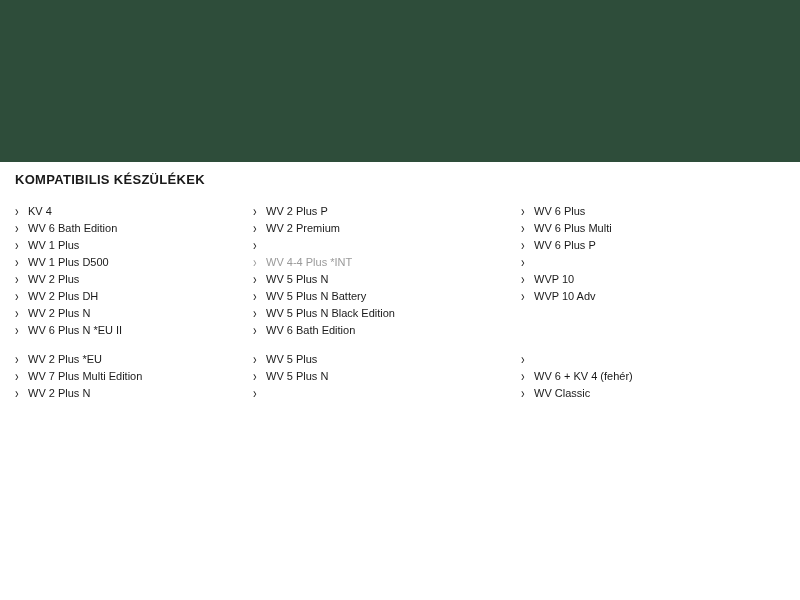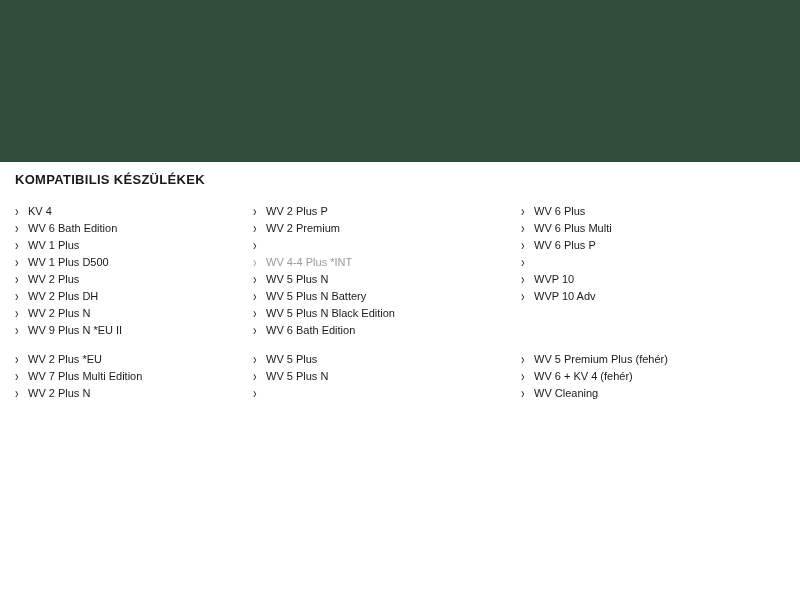--- a/index.html
+++ b/index.html
@@ -51,21 +51,21 @@
           <div class="item">
             <span class="chev">›</span>
             <span>WV 2 Plus DH</span>
           </div>
           <div class="item">
             <span class="chev">›</span>
             <span>WV 2 Plus N</span>
           </div>
           <div class="item">
             <span class="chev">›</span>
-            <span>WV 9 Plus N *EU II</span>
+            <span>WV 6 Plus N *EU II</span>
           </div>
         </div>
         <div class="group">
           <div class="item">
             <span class="chev">›</span>
             <span>WV 2 Plus *EU</span>
           </div>
           <div class="item">
             <span class="chev">›</span>
             <span>WV 7 Plus Multi Edition</span>
@@ -154,26 +154,25 @@
           <div class="item" style="visibility: hidden;">
             <span class="chev">›</span>
             <span>x</span>
           </div>
           <div class="item" style="visibility: hidden;">
             <span class="chev">›</span>
             <span>x</span>
           </div>
           <div class="item">
             <span class="chev">›</span>
-            <span>WV 5 Premium Plus (fehér)</span>
           </div>
           <div class="item">
             <span class="chev">›</span>
             <span>WV 6 + KV 4 (fehér)</span>
           </div>
           <div class="item">
             <span class="chev">›</span>
-            <span>WV Cleaning</span>
+            <span>WV Classic</span>
           </div>
         </div>
       </div>
     </div>
 </div>
 
 </body></html>

